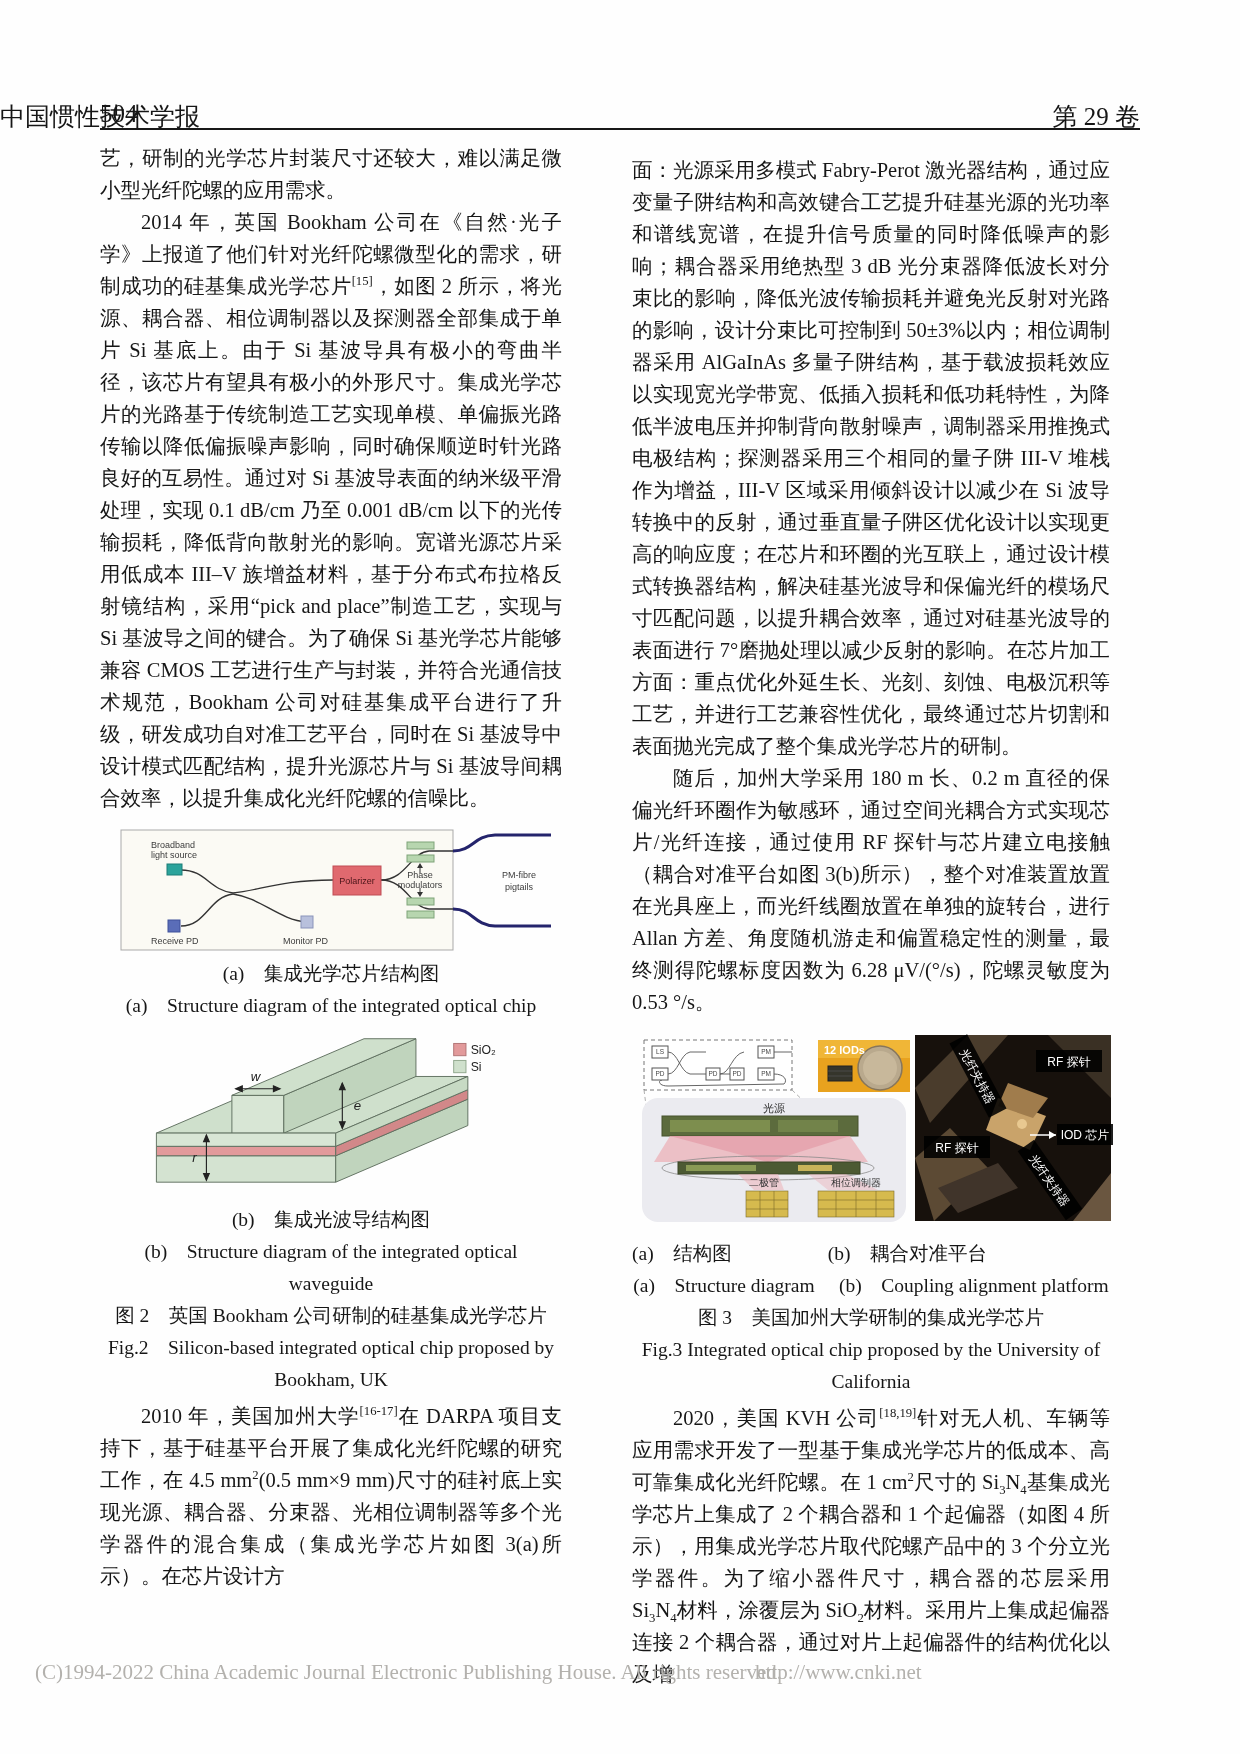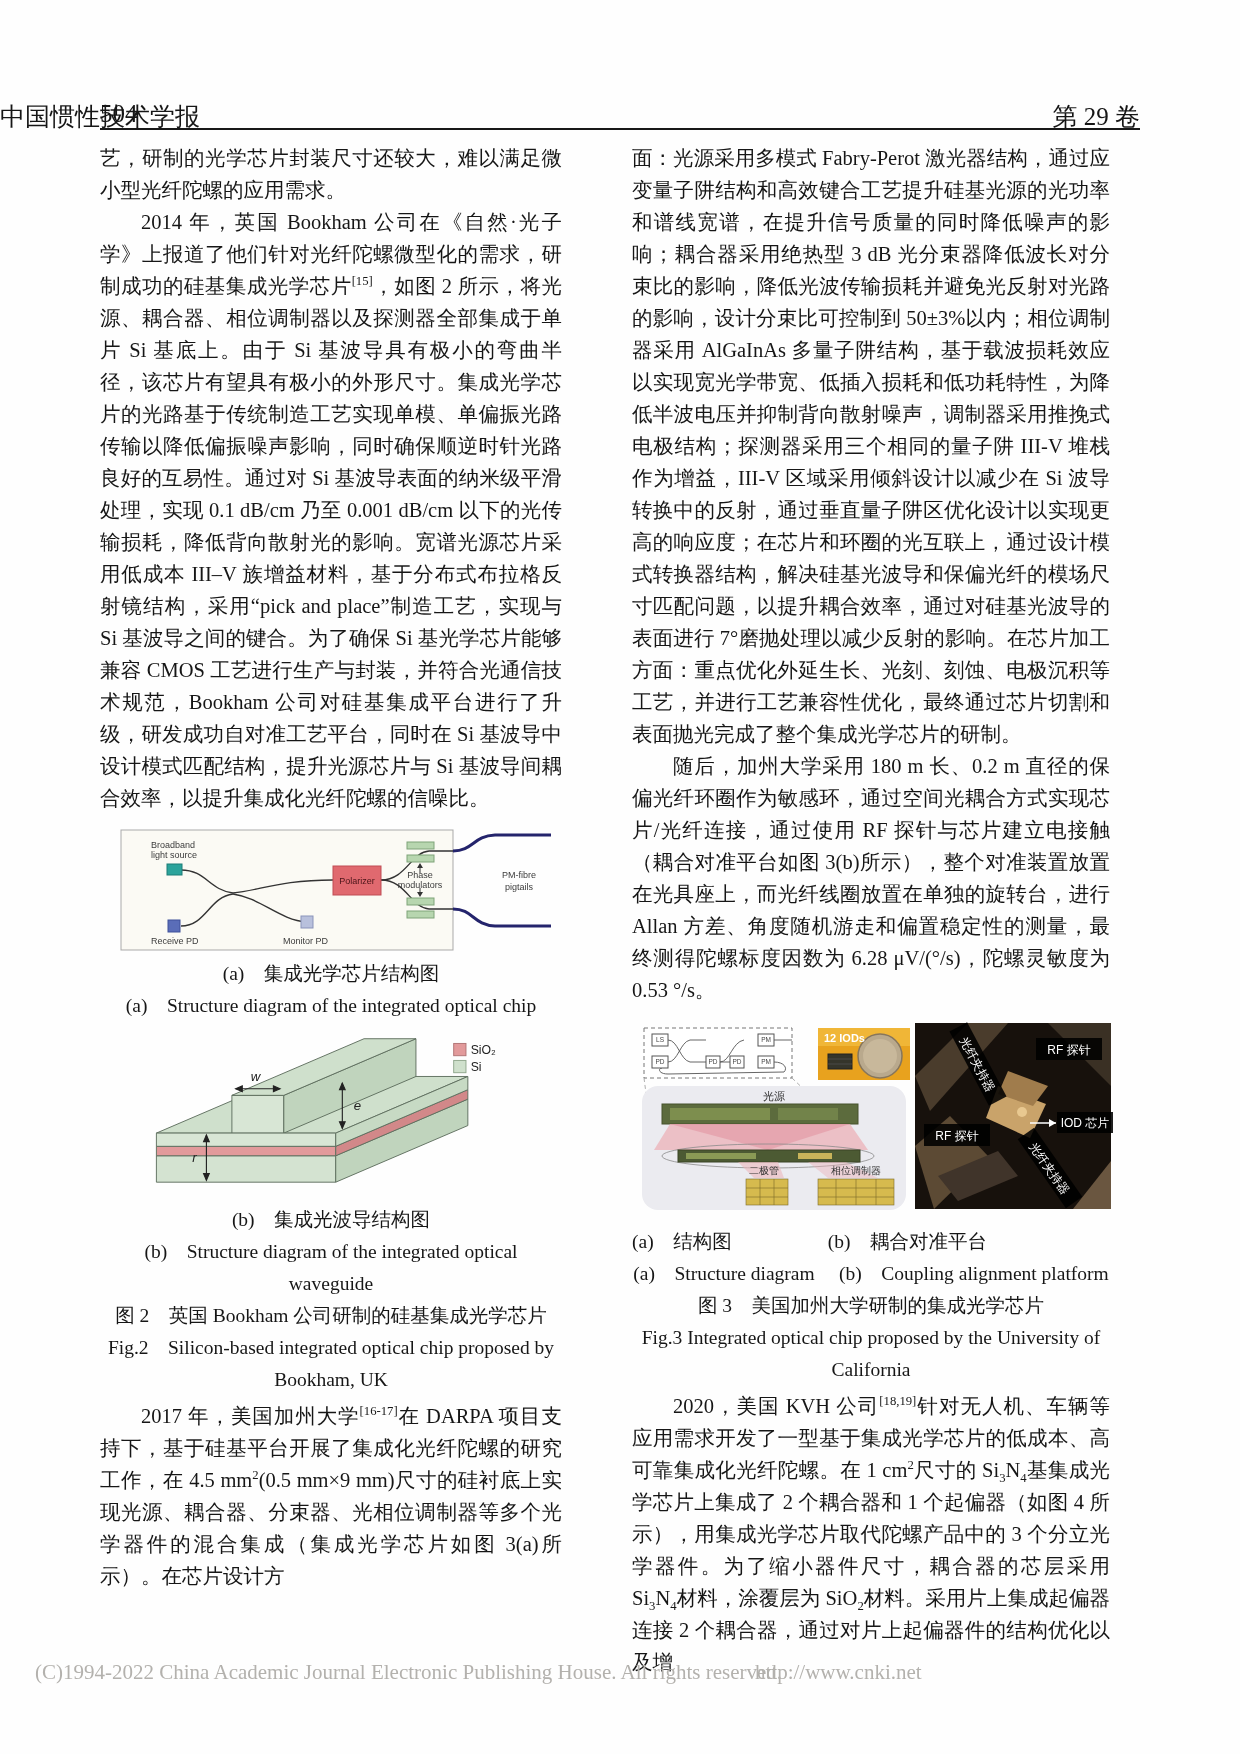--- a/index.html
+++ b/index.html
@@ -5,21 +5,21 @@
   html,body{margin:0;padding:0;}
   body{position:relative;width:1240px;height:1754px;background:#fefefe;
        font-family:"Liberation Serif","DejaVu Serif",serif;color:#161616;overflow:hidden;}
   .hdr{position:absolute;top:100px;font-size:25px;}
   .hdr-left{left:100px;}
   .hdr-center{left:0;width:1240px;text-align:left;}
   .hdr-right{right:100px;}
   .hdr-rule{position:absolute;left:100px;top:128px;width:1040px;height:2px;background:#181818;}
   .col{position:absolute;top:142px;}
   .col-left{left:100px;width:462px;}
-  .col-right{left:632px;width:478px;}
+  .col-right{left:632px;width:478px;margin-top:12px;}
   p.body{margin:0;font-size:20.5px;line-height:32px;text-align:justify;}
   p.indent{text-indent:2em;font-family:Liberation Serif, serif;}
   sup{font-size:0.62em;line-height:0;}
   sub{font-size:0.62em;line-height:0;}
   .cap{font-size:19.5px;line-height:32px;text-align:center;margin:0;}
   .cap-pair{display:flex;gap:96px;font-size:19.5px;line-height:32px;}
   .fig{display:block;margin:12px auto 2px auto;}
   .fig3wrap{margin:10px 0 0 -54px;}
   .footer{position:absolute;top:1660px;left:0;width:1240px;color:#b3b1ad;font-size:21px;}
   .footer .f1{position:absolute;left:35px;white-space:nowrap;}
@@ -125,21 +125,21 @@
       <rect x="330" y="28" width="13" height="13" fill="#cfe0cc" stroke="#8fa68c"></rect>
       <text x="348" y="21" font-size="13" fill="#222">SiO₂</text>
       <text x="348" y="39" font-size="13" fill="#222">Si</text>
     </g>
   </svg>
   <p class="cap">(b)　集成光波导结构图</p>
   <p class="cap">(b)　Structure diagram of the integrated optical waveguide</p>
   <p class="cap">图 2　英国 Bookham 公司研制的硅基集成光学芯片</p>
   <p class="cap">Fig.2　Silicon-based integrated optical chip proposed by Bookham, UK</p>
 
-  <p class="body indent" style="margin-top:4px;"><span>2017 年，美国加州大学</span><sup>[16-17]</sup><span>在 DARPA 项目支持下，基于硅基平台开展了集成化光纤陀螺的研究工作，在 4.5 mm</span><sup>2</sup><span>(0.5 mm×9 mm)尺寸的硅衬底上实现光源、耦合器、分束器、光相位调制器等多个光学器件的混合集成（集成光学芯片如图 3(a)所示）。在芯片设计方</span></p>
+  <p class="body indent" style="margin-top:4px;"><span>2010 年，美国加州大学</span><sup>[16-17]</sup><span>在 DARPA 项目支持下，基于硅基平台开展了集成化光纤陀螺的研究工作，在 4.5 mm</span><sup>2</sup><span>(0.5 mm×9 mm)尺寸的硅衬底上实现光源、耦合器、分束器、光相位调制器等多个光学器件的混合集成（集成光学芯片如图 3(a)所示）。在芯片设计方</span></p>
 </div>
 
 <div class="col col-right">
   <p class="body"><span>面：光源采用多模式 Fabry-Perot 激光器结构，通过应变量子阱结构和高效键合工艺提升硅基光源的光功率和谱线宽谱，在提升信号质量的同时降低噪声的影响；耦合器采用绝热型 3 dB 光分束器降低波长对分束比的影响，降低光波传输损耗并避免光反射对光路的影响，设计分束比可控制到 50±3%以内；相位调制器采用 AlGaInAs 多量子阱结构，基于载波损耗效应以实现宽光学带宽、低插入损耗和低功耗特性，为降低半波电压并抑制背向散射噪声，调制器采用推挽式电极结构；探测器采用三个相同的量子阱 III-V 堆栈作为增益，III-V 区域采用倾斜设计以减少在 Si 波导转换中的反射，通过垂直量子阱区优化设计以实现更高的响应度；在芯片和环圈的光互联上，通过设计模式转换器结构，解决硅基光波导和保偏光纤的模场尺寸匹配问题，以提升耦合效率，通过对硅基光波导的表面进行 7°磨抛处理以减少反射的影响。在芯片加工方面：重点优化外延生长、光刻、刻蚀、电极沉积等工艺，并进行工艺兼容性优化，最终通过芯片切割和表面抛光完成了整个集成光学芯片的研制。</span></p>
   <p class="body indent"><span>随后，加州大学采用 180 m 长、0.2 m 直径的保偏光纤环圈作为敏感环，通过空间光耦合方式实现芯片/光纤连接，通过使用 RF 探针与芯片建立电接触（耦合对准平台如图 3(b)所示），整个对准装置放置在光具座上，而光纤线圈放置在单独的旋转台，进行 Allan 方差、角度随机游走和偏置稳定性的测量，最终测得陀螺标度因数为 6.28 μV/(°/s)，陀螺灵敏度为 0.53 °/s。</span></p>
 
   <div class="fig3wrap">
   <svg width="540" height="198" viewBox="0 0 540 198">
 
     <rect x="66" y="12" width="148" height="50" fill="#ffffff" stroke="#777" stroke-width="1" stroke-dasharray="4,3"></rect>

